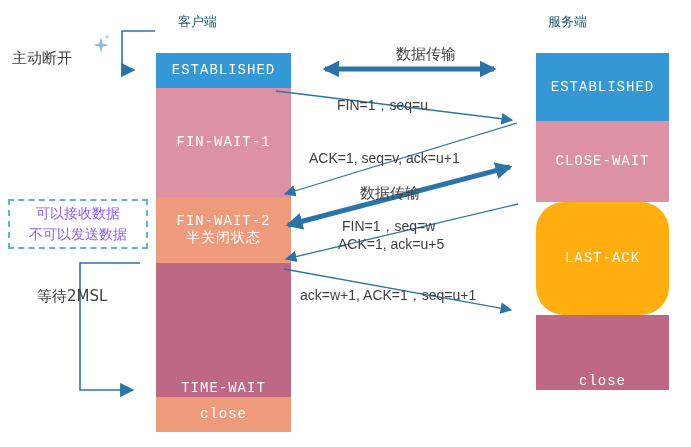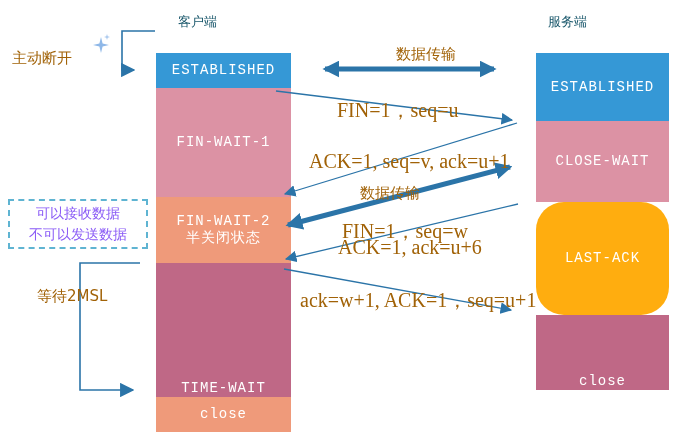--- a/index.html
+++ b/index.html
@@ -9,22 +9,22 @@
        color:#ffffff;font-family:"Liberation Mono","DejaVu Sans Mono",monospace;font-size:14px;letter-spacing:1px;
        text-align:center;line-height:17px;z-index:1;margin-left:16px;}
   .col-client{left:140px;}
   .col-server{left:520px;width:133px;}
   .c-blue{background:#3598D6;}
   .c-pink{background:#DC92A4;}
   .c-salmon{background:#EF9A7A;}
   .c-rose{background:#BF6886;justify-content:flex-end;}
   .c-orange{background:#FFAD0F;}
   .hdr{position:absolute;color:#19576B;font-size:13px;z-index:2;}
-  .lbl{position:absolute;color:#a16207;z-index:3;white-space:nowrap;}
-  .mono{font-family:Liberation Serif, serif;font-size:20px;}
+  .lbl{position:absolute;color:#404040;z-index:3;white-space:nowrap;}
+  .mono{font-family:Liberation Sans, sans-serif;font-size:14px;}
   .cjk{font-size:15px;}
   #callout{position:absolute;left:8px;top:199px;width:136px;height:46px;background:#ffffff;
            border:2px dashed #5FB4D2;z-index:4;display:flex;flex-direction:column;align-items:center;justify-content:center;
            color:#8b5cf6;font-size:14px;line-height:21px;white-space:nowrap;}
   svg.overlay{position:absolute;left:0;top:0;z-index:2;pointer-events:none;}
 </style>
 </head>
 <body>
 
 <div id="stage">
@@ -68,21 +68,21 @@
   <div id="callout">
     <span>可以接收数据</span>
     <span>不可以发送数据</span>
   </div>
 
   <div class="lbl cjk" style="left:396px;top:45px;">数据传输</div>
   <div class="lbl mono" style="left:337px;top:97px;">FIN=1，seq=u</div>
   <div class="lbl mono" style="left:309px;top:150px;">ACK=1, seq=v, ack=u+1</div>
   <div class="lbl cjk" style="left:360px;top:184px;">数据传输</div>
   <div class="lbl mono" style="left:342px;top:218px;">FIN=1，seq=w</div>
-  <div class="lbl mono" style="left:338px;top:236px;">ACK=1, ack=u+6</div>
+  <div class="lbl mono" style="left:338px;top:236px;">ACK=1, ack=u+5</div>
   <div class="lbl mono" style="left:300px;top:287px;">ack=w+1, ACK=1，seq=u+1</div>
 
   <svg class="overlay" width="691" height="447" viewBox="0 0 691 447">
     <defs>
       <marker id="mthin" viewBox="0 0 10 10" refX="9" refY="5" markerWidth="9" markerHeight="9" orient="auto-start-reverse">
         <path d="M0,0 L10,5 L0,10 Z" fill="#2B74A8"></path>
       </marker>
       <marker id="mthick" viewBox="0 0 4 4" refX="3.4" refY="2" markerWidth="3.4" markerHeight="3.4" orient="auto-start-reverse">
         <path d="M0,0 L4,2 L0,4 Z" fill="#2B74A8"></path>
       </marker>

